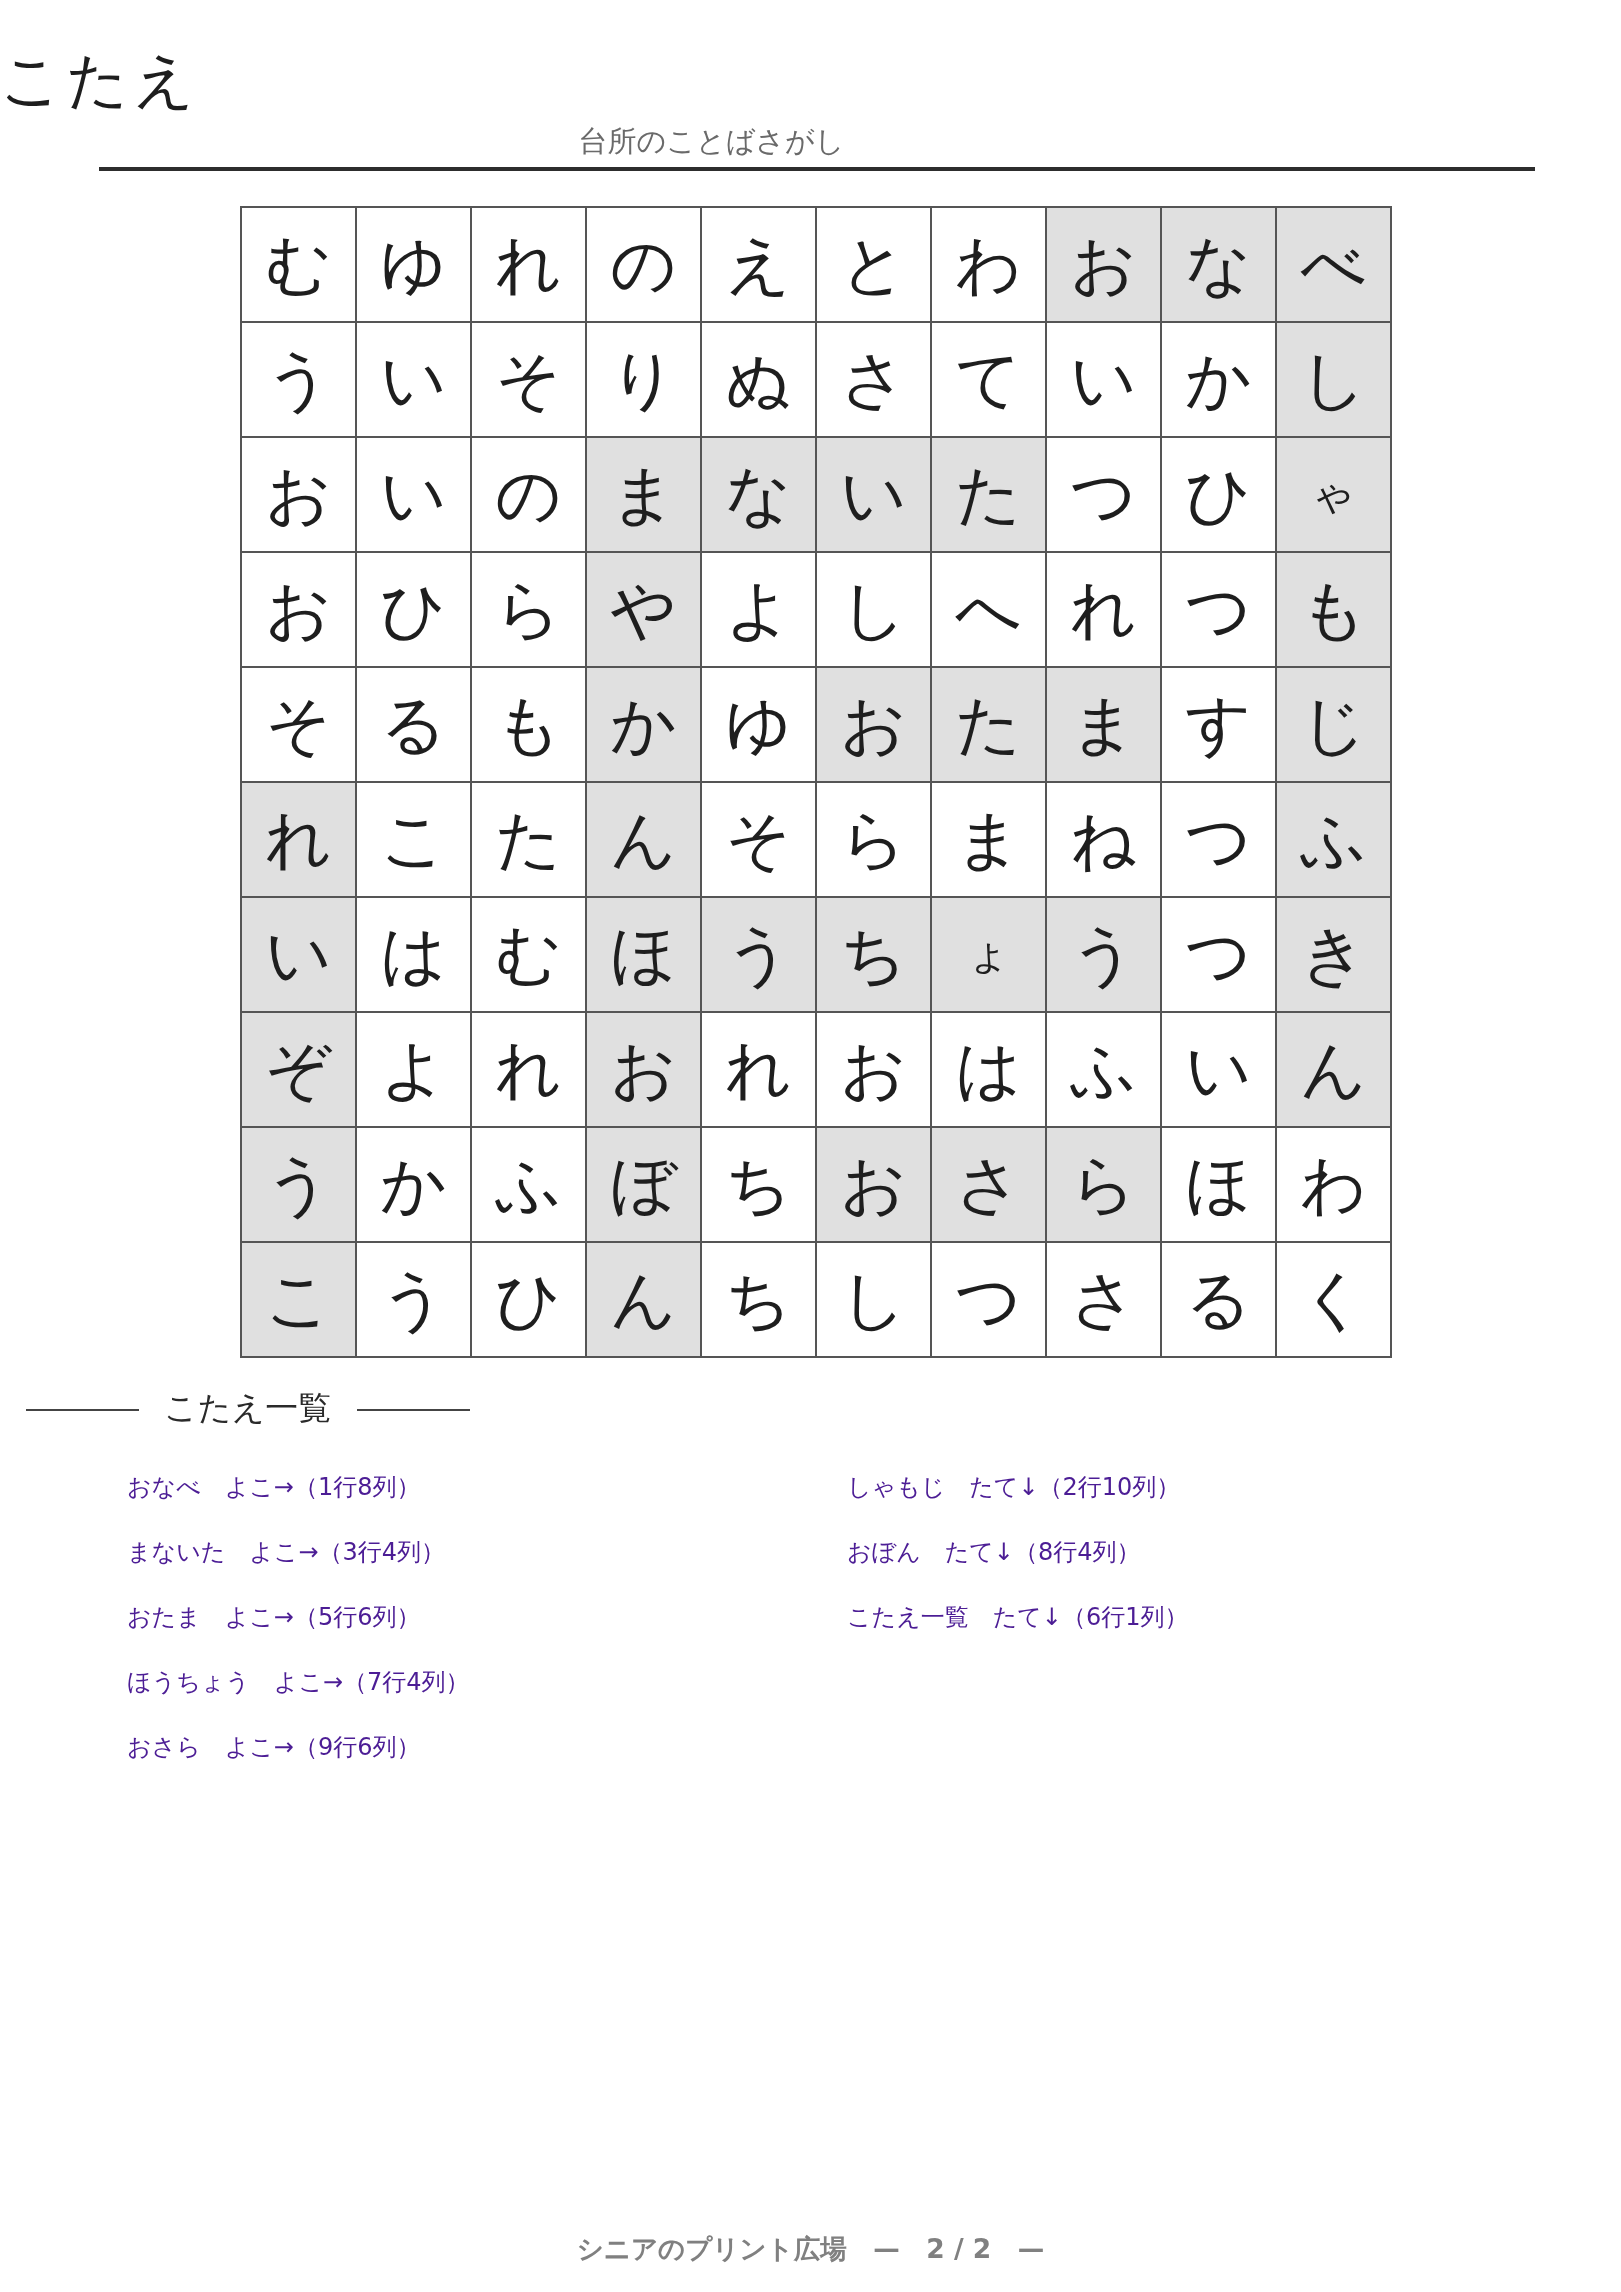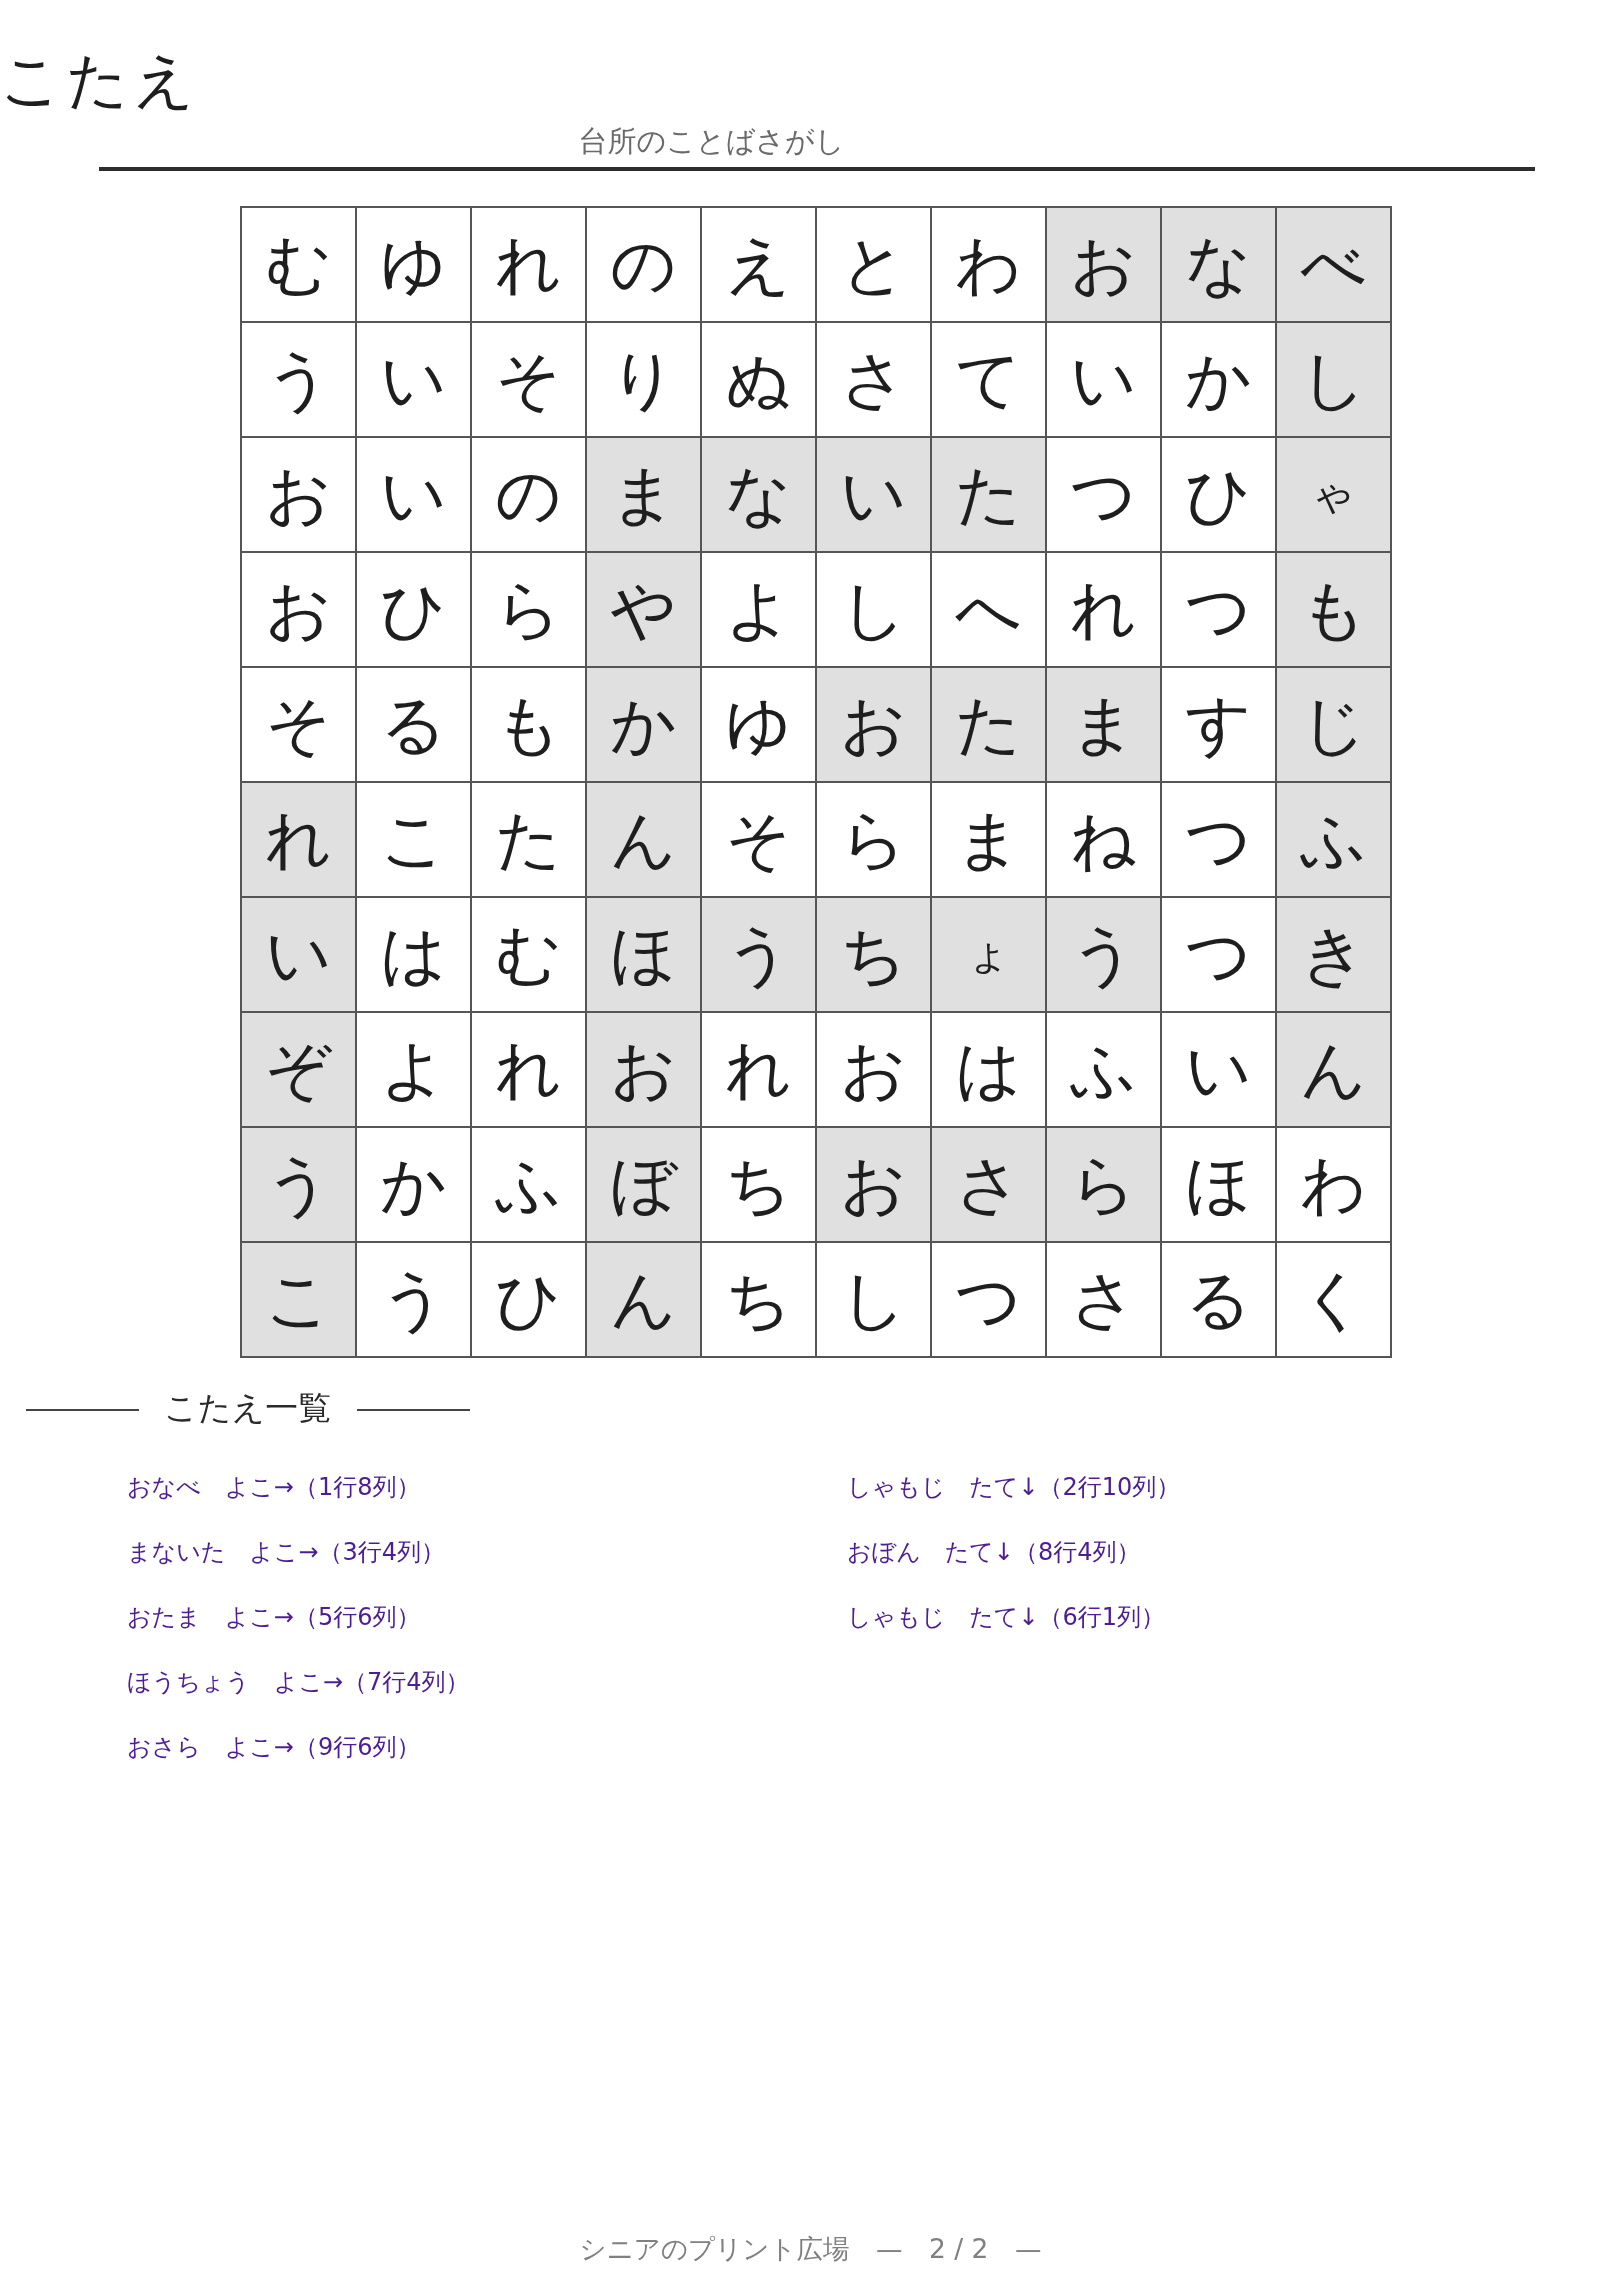--- a/index.html
+++ b/index.html
@@ -18,21 +18,21 @@
   .grid td.small { font-size:43px; }
   .ans-heading { position:absolute; left:0; width:1621px; top:1384px; 
                  font-size:33px; line-height:47px; color:#2a2a2a; }
   .ans-heading .line { display:inline-block; width:113px; height:2px; background:#444;
                        vertical-align:middle; margin:0 25.5px; }
   .col { position:absolute; top:1464px; }
   .col.left { left:127px; }
   .col.right { left:847px; }
   .ans { height:65px; font-size:24px; line-height:47px; color:#4c1d95; white-space:pre; }
   .footer { position:absolute; left:0; width:1621px; top:2231px; text-align:center;
-            font-size:26.5px; line-height:35px; color:#808080; white-space:pre; }
+            font-size:26.5px; line-height:35px; color:#808080; white-space:pre;font-weight:bold; }
 </style>
 </head>
 <body>
 
 <div class="title">こたえ</div>
 <div class="subtitle">台所のことばさがし</div>
 <div class="rule"></div>
 
 <table class="grid">
   <tbody id="grid-body">
@@ -167,17 +167,17 @@
   <div class="ans">おなべ　よこ→（1行8列）</div>
   <div class="ans">まないた　よこ→（3行4列）</div>
   <div class="ans">おたま　よこ→（5行6列）</div>
   <div class="ans">ほうちょう　よこ→（7行4列）</div>
   <div class="ans">おさら　よこ→（9行6列）</div>
 </div>
 
 <div class="col right">
   <div class="ans">しゃもじ　たて↓（2行10列）</div>
   <div class="ans">おぼん　たて↓（8行4列）</div>
-  <div class="ans">しゃもじ　たて↓（6行1列）</div>
+  <div class="ans">こたえ一覧　たて↓（6行1列）</div>
 </div>
 
 <div class="footer">シニアのプリント広場　—　2 / 2　—</div>
 
 
 </body></html>

